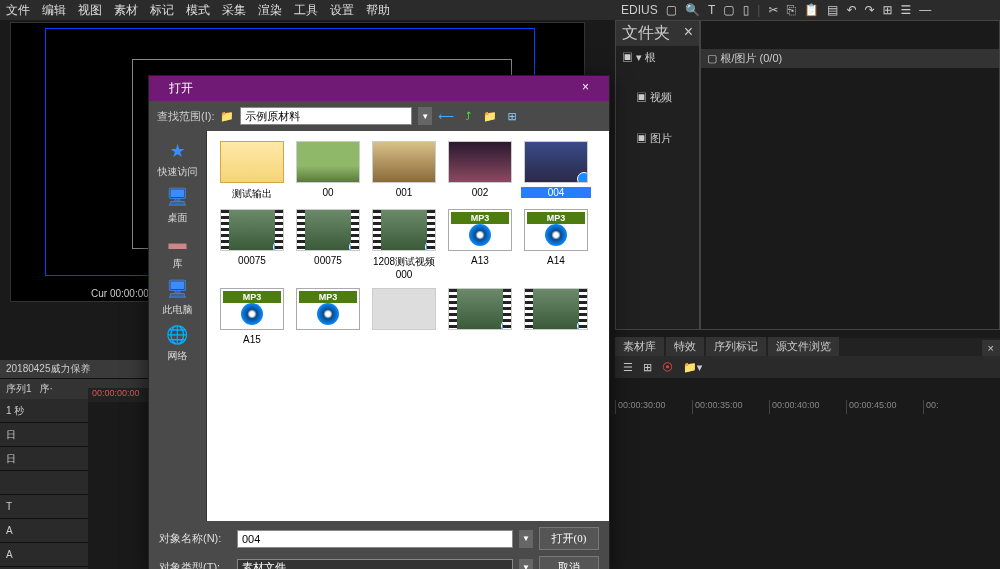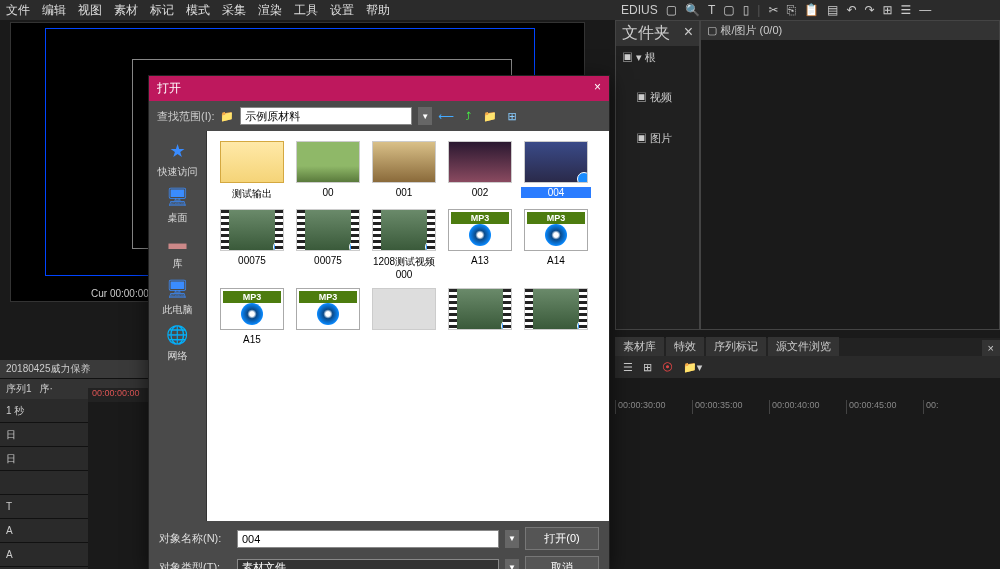--- a/index.html
+++ b/index.html
@@ -29,33 +29,33 @@
 .tl-ruler { height: 14px; background: #222; color: #d55; font-size: 9px; padding-left: 4px; }
 
 
 .edius-bar { position: absolute; left: 615px; top: 0; right: 0; height: 20px; background: #2b2b2b; display: flex; align-items: center; gap: 8px; padding: 0 6px; font-size: 12px; }
 .edius-bar .ico { font-size: 12px; color: #ccc; }
 .file-panel { position: absolute; left: 615px; top: 20px; right: 300px; height: 310px; background: #202020; border: 1px solid #444; }
 .file-panel-title { background: #333; padding: 2px 6px; font-size: 16px; display: flex; justify-content: space-between; }
 .tree { padding: 4px 6px; font-size: 11px; }
 .tree-item { padding: 1px 0 1px 14px; margin-top: 24px; }
 .bin-panel { position: absolute; left: 700px; top: 20px; right: 0; height: 310px; background: #1a1a1a; border: 1px solid #444; }
-.bin-title { background: #333; padding: 2px 6px; font-size: 11px; }
+.bin-title { background: #333; padding: 2px 6px; font-size: 11px; margin-top: 28px; }
 
 
 .right-tabs { position: absolute; left: 615px; top: 338px; right: 0; height: 18px; background: #222; display: flex; gap: 2px; font-size: 11px; align-items: flex-end; }
 .right-tabs span { padding: 2px 8px; background: #333; }
 .right-tabs .x { margin-left: auto; padding: 2px 6px; }
 .right-toolbar { position: absolute; left: 615px; top: 356px; right: 0; height: 22px; background: #2a2a2a; display: flex; align-items: center; gap: 10px; padding: 0 8px; }
 .right-ruler { position: absolute; left: 615px; top: 400px; right: 0; height: 14px; background: #1a1a1a; font-size: 9px; color: #888; display: flex; }
 .right-ruler span { width: 80px; border-left: 1px solid #444; padding-left: 2px; }
 
 
 .dialog { position: absolute; left: 148px; top: 75px; width: 462px; height: 494px; background: #4a4a4a; border: 1px solid #222; box-shadow: 0 4px 20px rgba(0,0,0,.6); z-index: 100; }
-.dlg-title { background: #be185d; padding: 4px 8px; font-size: 12px; color: #fff; display: flex; justify-content: space-between; }
+.dlg-title { background: #701a75; padding: 4px 20px; font-size: 12px; color: #fff; display: flex; justify-content: space-between; }
 .dlg-lookup { padding: 6px 8px; display: flex; align-items: center; gap: 6px; font-size: 11px; }
 .dlg-lookup input { flex: 0 0 172px; background: #fff; border: 1px solid #888; padding: 2px 4px; font-size: 11px; }
 .dlg-lookup .navico { width: 16px; height: 16px; display: inline-flex; align-items: center; justify-content: center; font-size: 11px; }
 .dlg-body { display: flex; height: 390px; }
 .dlg-side { width: 58px; background: #4a4a4a; border-right: 1px solid #333; display: flex; flex-direction: column; align-items: center; gap: 6px; padding: 8px 0; }
 .side-item { text-align: center; font-size: 10px; color: #ddd; }
 .side-ico { width: 28px; height: 24px; margin: 0 auto 2px; display: flex; align-items: center; justify-content: center; font-size: 18px; }
 .dlg-files { flex: 1; background: #fff; overflow: auto; padding: 10px; }
 .file-grid { display: flex; flex-wrap: wrap; gap: 8px 6px; }
 .fitem { width: 70px; text-align: center; font-size: 10px; color: #000; }
@@ -73,21 +73,21 @@
 .mp3-badge { position: absolute; top: 2px; left: 2px; right: 2px; background: #4d7c0f; color: #fff; font-size: 9px; font-weight: bold; padding: 1px 0; }
 .mp3-disc { width: 22px; height: 22px; border-radius: 50%; background: radial-gradient(#fff 15%, #0a4a8a 30%, #0a8aff 70%); margin-top: 10px; }
 .film-badge { position: absolute; bottom: -4px; right: -4px; width: 14px; height: 14px; border-radius: 50%; background: #1a8cff; border: 1px solid #fff; }
 .fitem.sel .flabel { background: #2a7cff; color: #fff; padding: 0 2px; }
 
 .dlg-bottom { padding: 6px 10px; background: #4a4a4a; font-size: 11px; }
 .dlg-row { display: flex; align-items: center; gap: 6px; margin-bottom: 6px; }
 .dlg-row label { width: 72px; text-align: left; color: #ddd; }
 .dlg-row input, .dlg-row select { flex: 1; background: #fff; border: 1px solid #888; padding: 2px 4px; font-size: 11px; }
 .dlg-row input.dark { background: #333; color: #fff; }
-.dlg-btn { width: 74px; padding: 3px 0; background: #555; border: 1px solid #777; color: #fff; font-size: 11px; text-align: center; }
+.dlg-btn { width: 60px; padding: 3px 0; background: #555; border: 1px solid #777; color: #fff; font-size: 11px; text-align: center; font-family: Liberation Serif, serif; }
 .dropdown-arrow { width: 14px; height: 18px; background: #666; display: flex; align-items: center; justify-content: center; font-size: 8px; color: #fff; }
 </style>
 </head>
 <body>
 
 <div class="menubar">
   <span>文件</span>
   <span>编辑</span>
   <span>视图</span>
   <span>素材</span>

